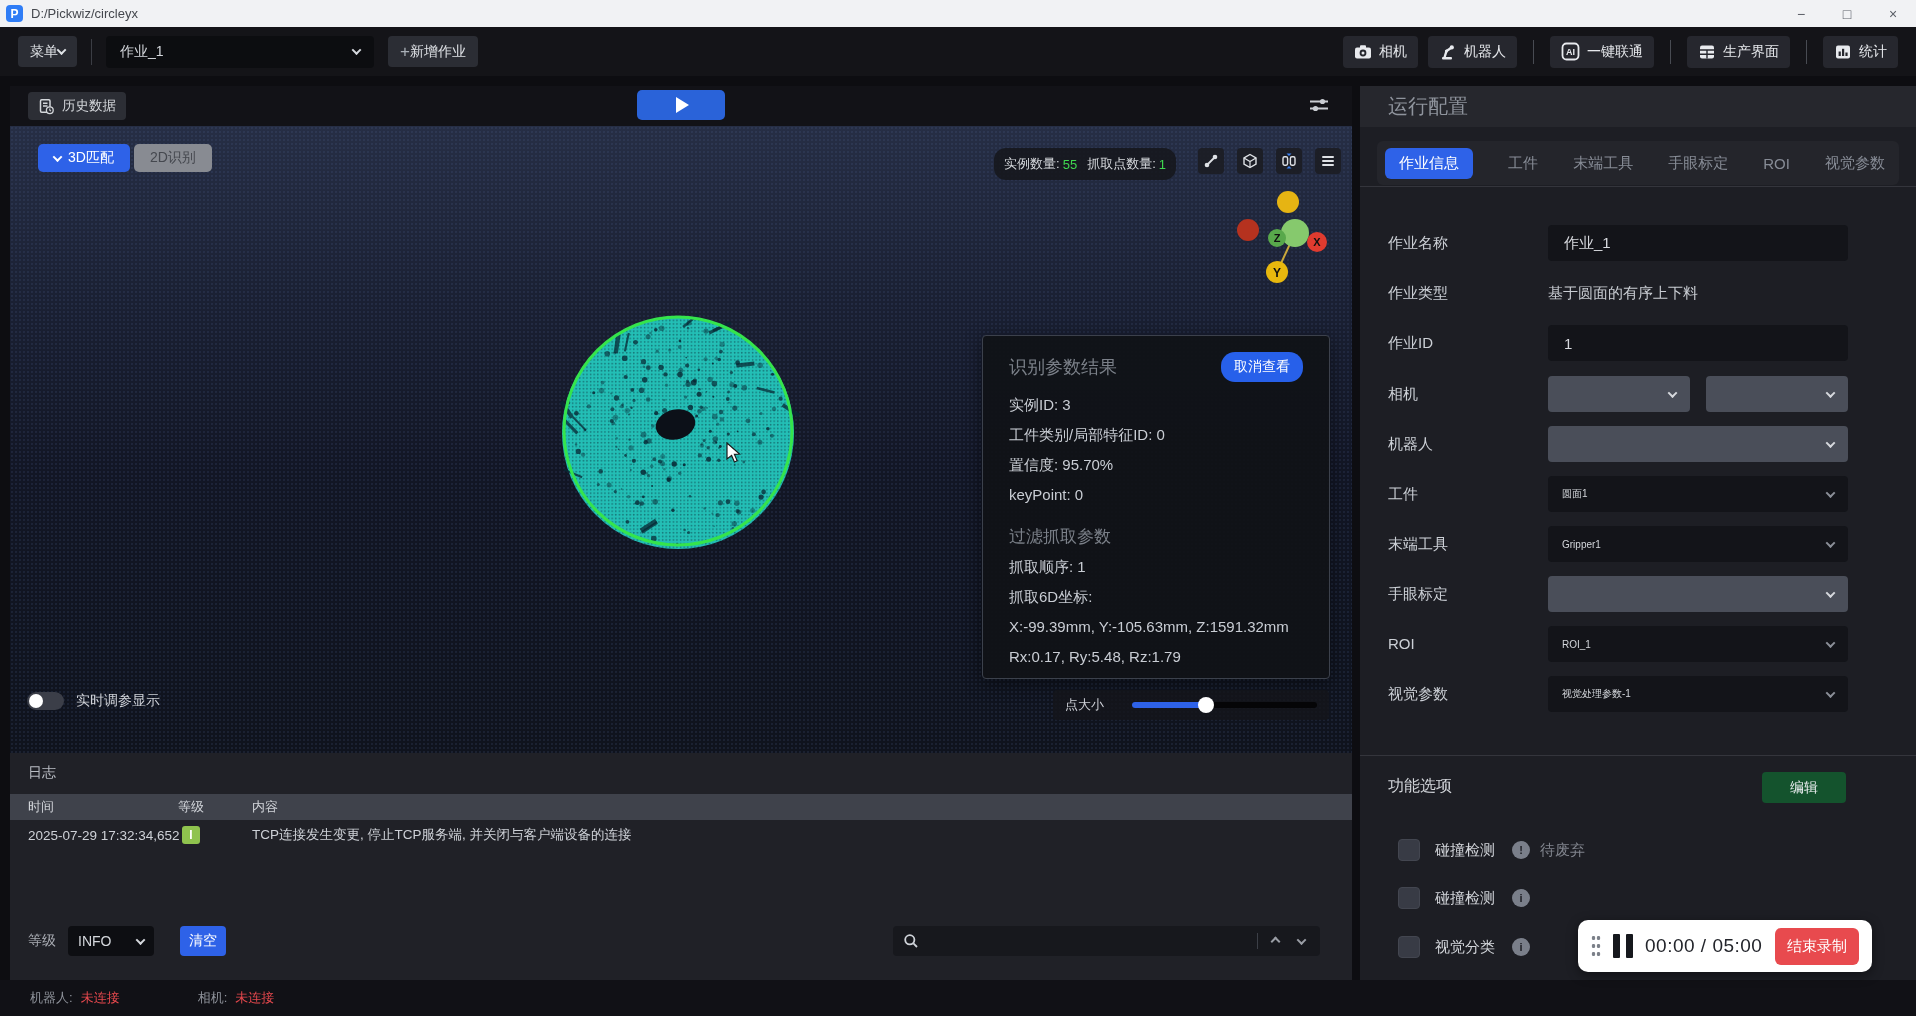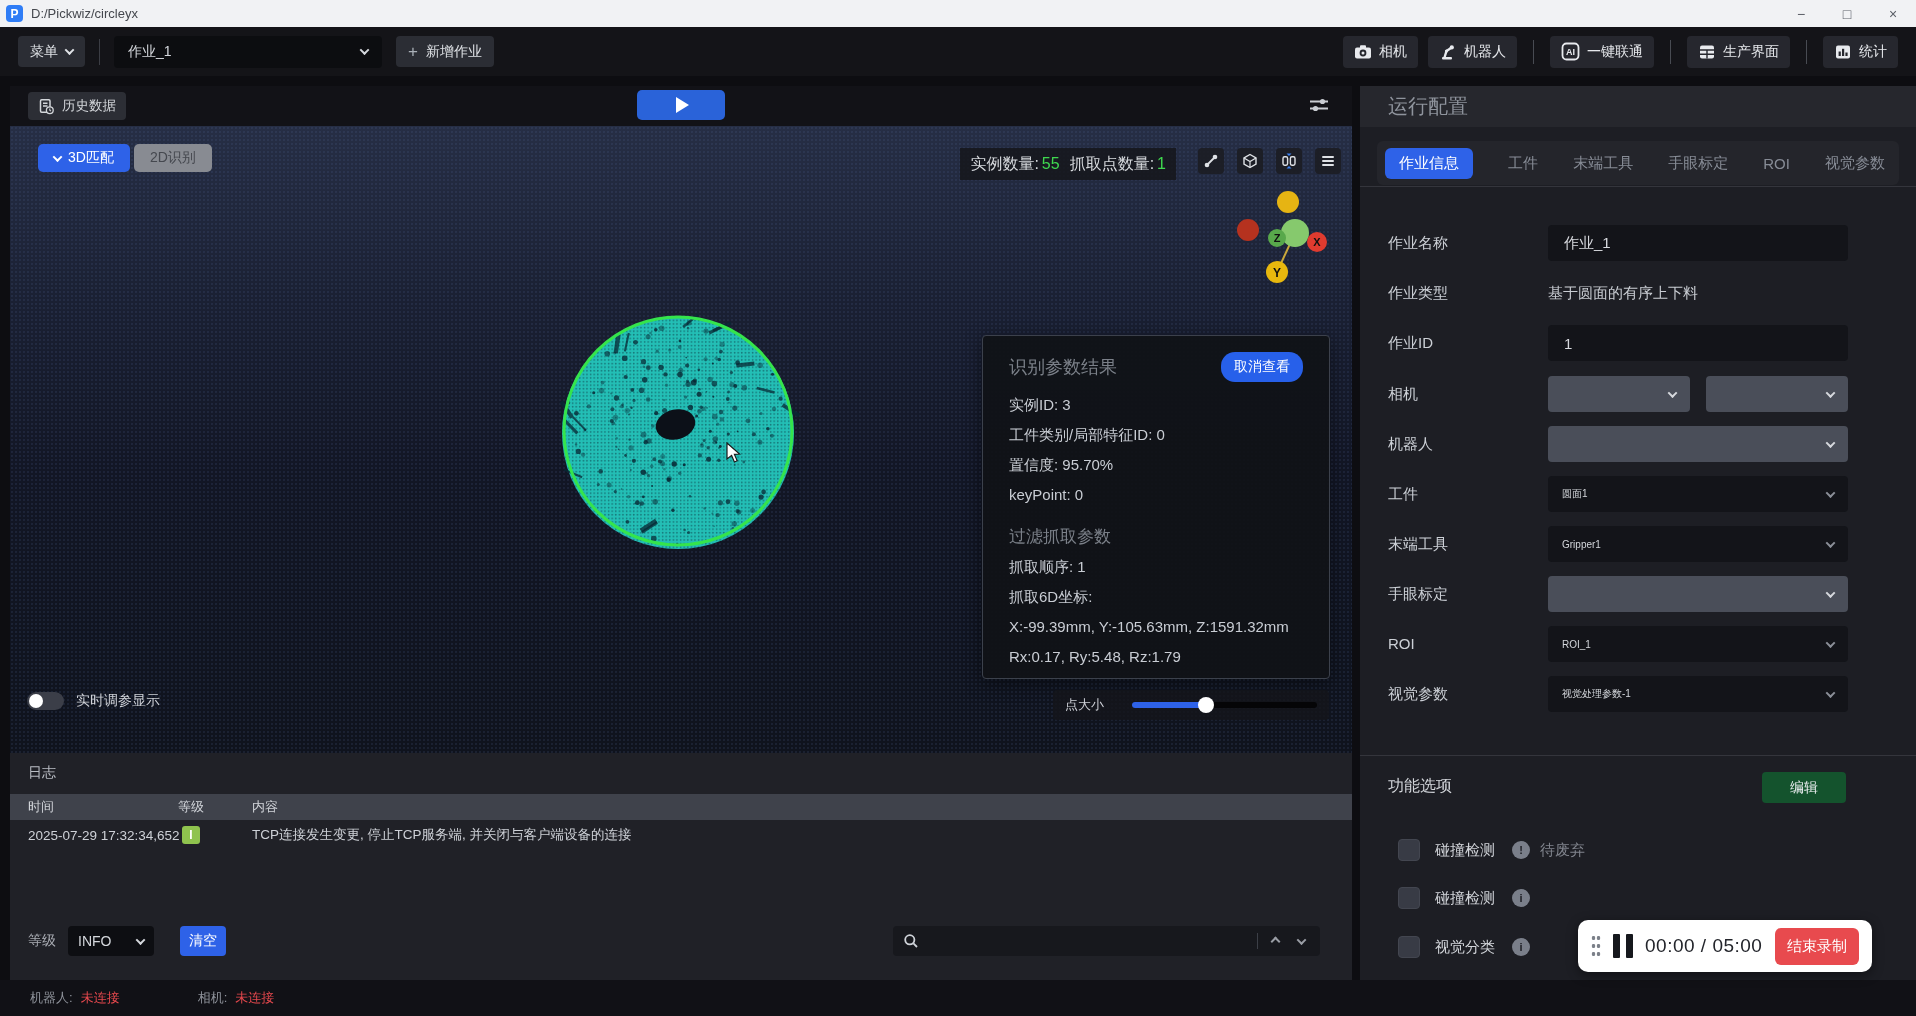--- a/index.html
+++ b/index.html
@@ -13,21 +13,21 @@
   .tb-logo { width:17px; height:17px; margin:0 8px 0 6px; border-radius:4px; background:#2f7df6;
     color:#fff; font-weight:bold; font-size:12px; display:flex; align-items:center; justify-content:center; }
   .win-controls { margin-left:auto; display:flex; }
   .win-btn { width:46px; height:27px; display:flex; align-items:center; justify-content:center;
     color:#5a5e66; font-size:14px; }
 
   
   .app-toolbar { position:absolute; left:0; top:27px; width:1916px; height:49px; background:#141418;
     display:flex; align-items:center; padding:0 18px; color:#dfe2e6; font-size:14px; }
   .t-btn { background:#2b2d34; border-radius:4px; height:31px; display:flex; align-items:center;
-    gap:8px; padding:0 12px; color:#dfe2e6; }
+    gap:0; padding:0 12px; color:#dfe2e6; }
   .t-divider { width:1px; height:26px; background:#3b3d44; margin:0 14px; }
   .job-select { background:#0c0d10; border-radius:4px; width:268px; height:32px; display:flex;
     align-items:center; padding:0 14px; color:#d5d8dd; position:relative; }
   .chev { width:7px; height:7px; border-right:2px solid currentColor; border-bottom:2px solid currentColor;
     display:inline-block; transform:rotate(45deg) translate(-1px,-1px); }
   .chev-up { transform:rotate(-135deg); }
   .right-tools { margin-left:auto; display:flex; align-items:center; gap:10px; }
   .rt-btn { background:#26272e; border-radius:4px; height:32px; display:flex; align-items:center;
     gap:7px; padding:0 11px; color:#e6e8ec; }
   .rt-divider { width:1px; height:24px; background:#484b52; margin:0 6px; }
@@ -48,21 +48,21 @@
     background-image:
       radial-gradient(rgba(85,105,155,.16) 1px, transparent 1.3px),
       linear-gradient(180deg, #262e45 0%, #1a2033 28%, #121625 55%, #0f131d 100%);
     background-size:4px 4px, 100% 100%; }
   .vp-tabs { position:absolute; left:28px; top:18px; display:flex; gap:4px; }
   .vp-tab { height:28px; border-radius:5px; display:flex; align-items:center; gap:7px;
     padding:0 16px; font-size:14px; }
   .vp-tab.active { background:#2e62e8; color:#fff; }
   .vp-tab.idle { background:#888b92; color:#45484f; }
   .stats-badge { position:absolute; right:176px; top:22px; height:26px; background:#15161bd9;
-    border-radius:0; display:flex; align-items:center; padding:16px 10px; font-size:16px; color:#d7dade; gap:3px; }
+    border-radius:12px; display:flex; align-items:center; padding:16px 10px; font-size:13px; color:#d7dade; gap:3px; }
   .green-num { color:#3fd84f; }
   .vp-icons { position:absolute; right:11px; top:22px; display:flex; gap:13px; }
   .vp-icon { width:26px; height:26px; background:#1b1c22e0; border-radius:4px; display:flex;
     align-items:center; justify-content:center; }
 
   .toggle-row { position:absolute; left:17px; top:566px; display:flex; align-items:center; gap:12px;
     color:#cfd2d8; font-size:14px; }
   .toggle { width:37px; height:18px; border-radius:9px; background:#3b3e48; position:relative; }
   .toggle .knob { position:absolute; left:2px; top:2px; width:14px; height:14px; border-radius:50%; background:#fff; }
 

